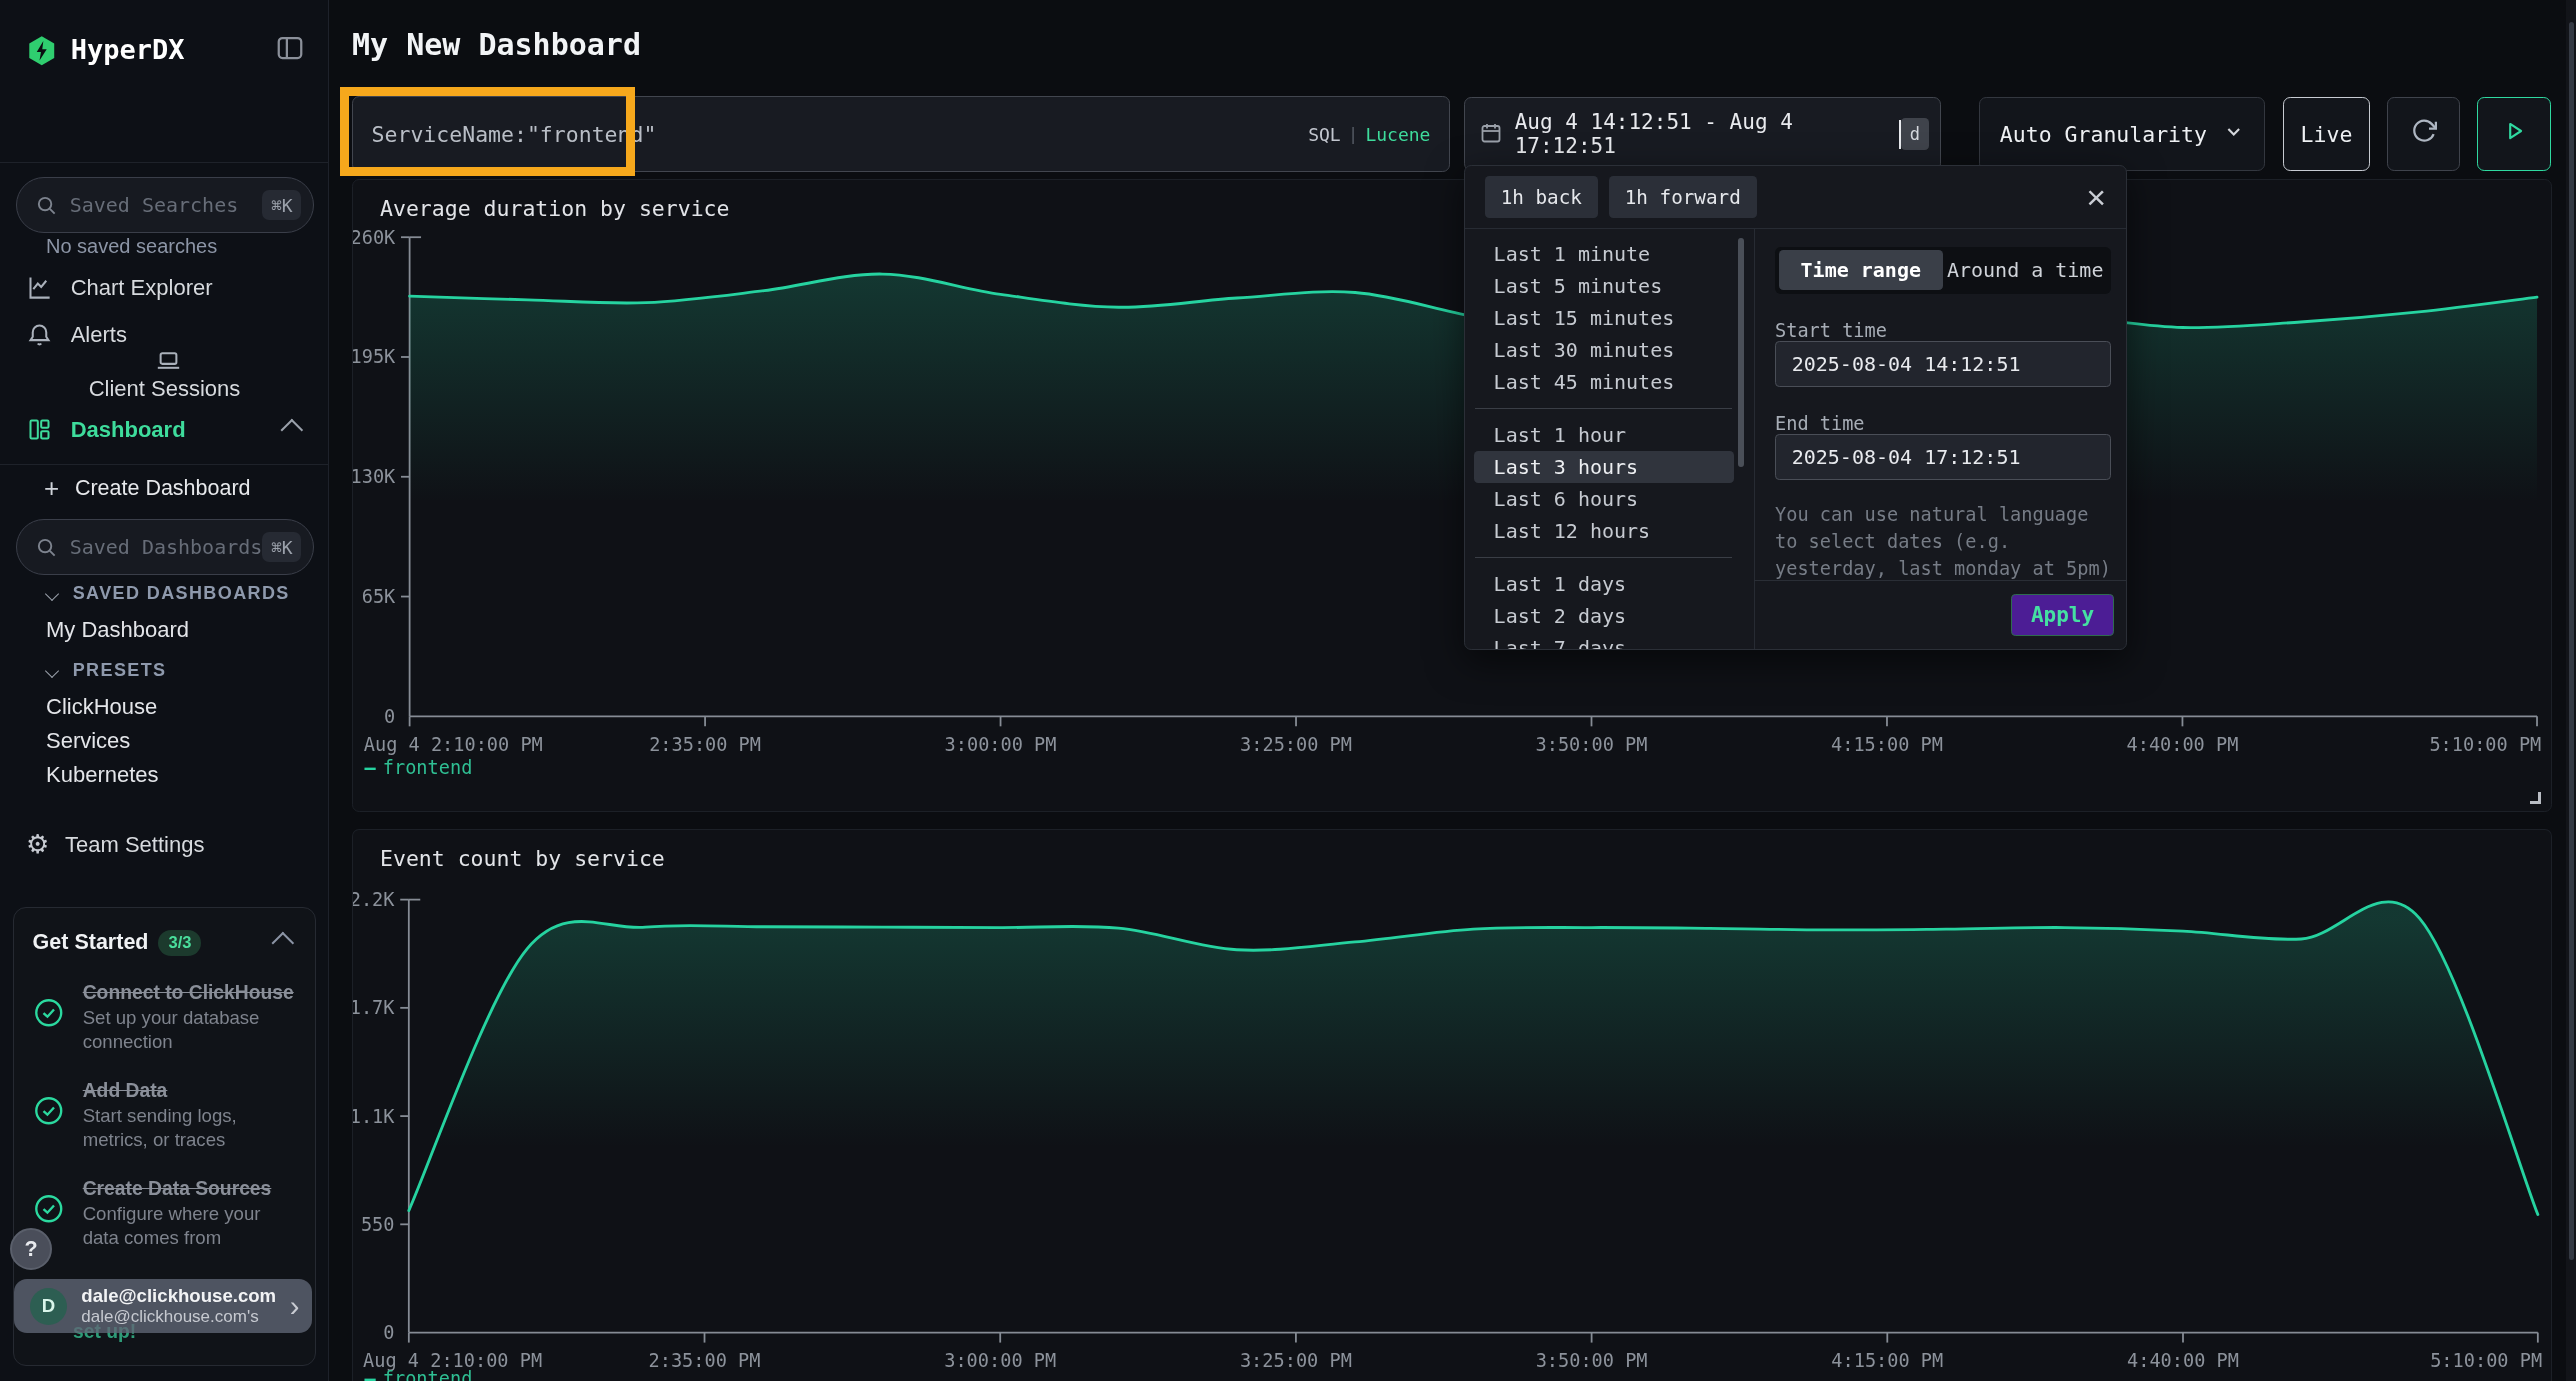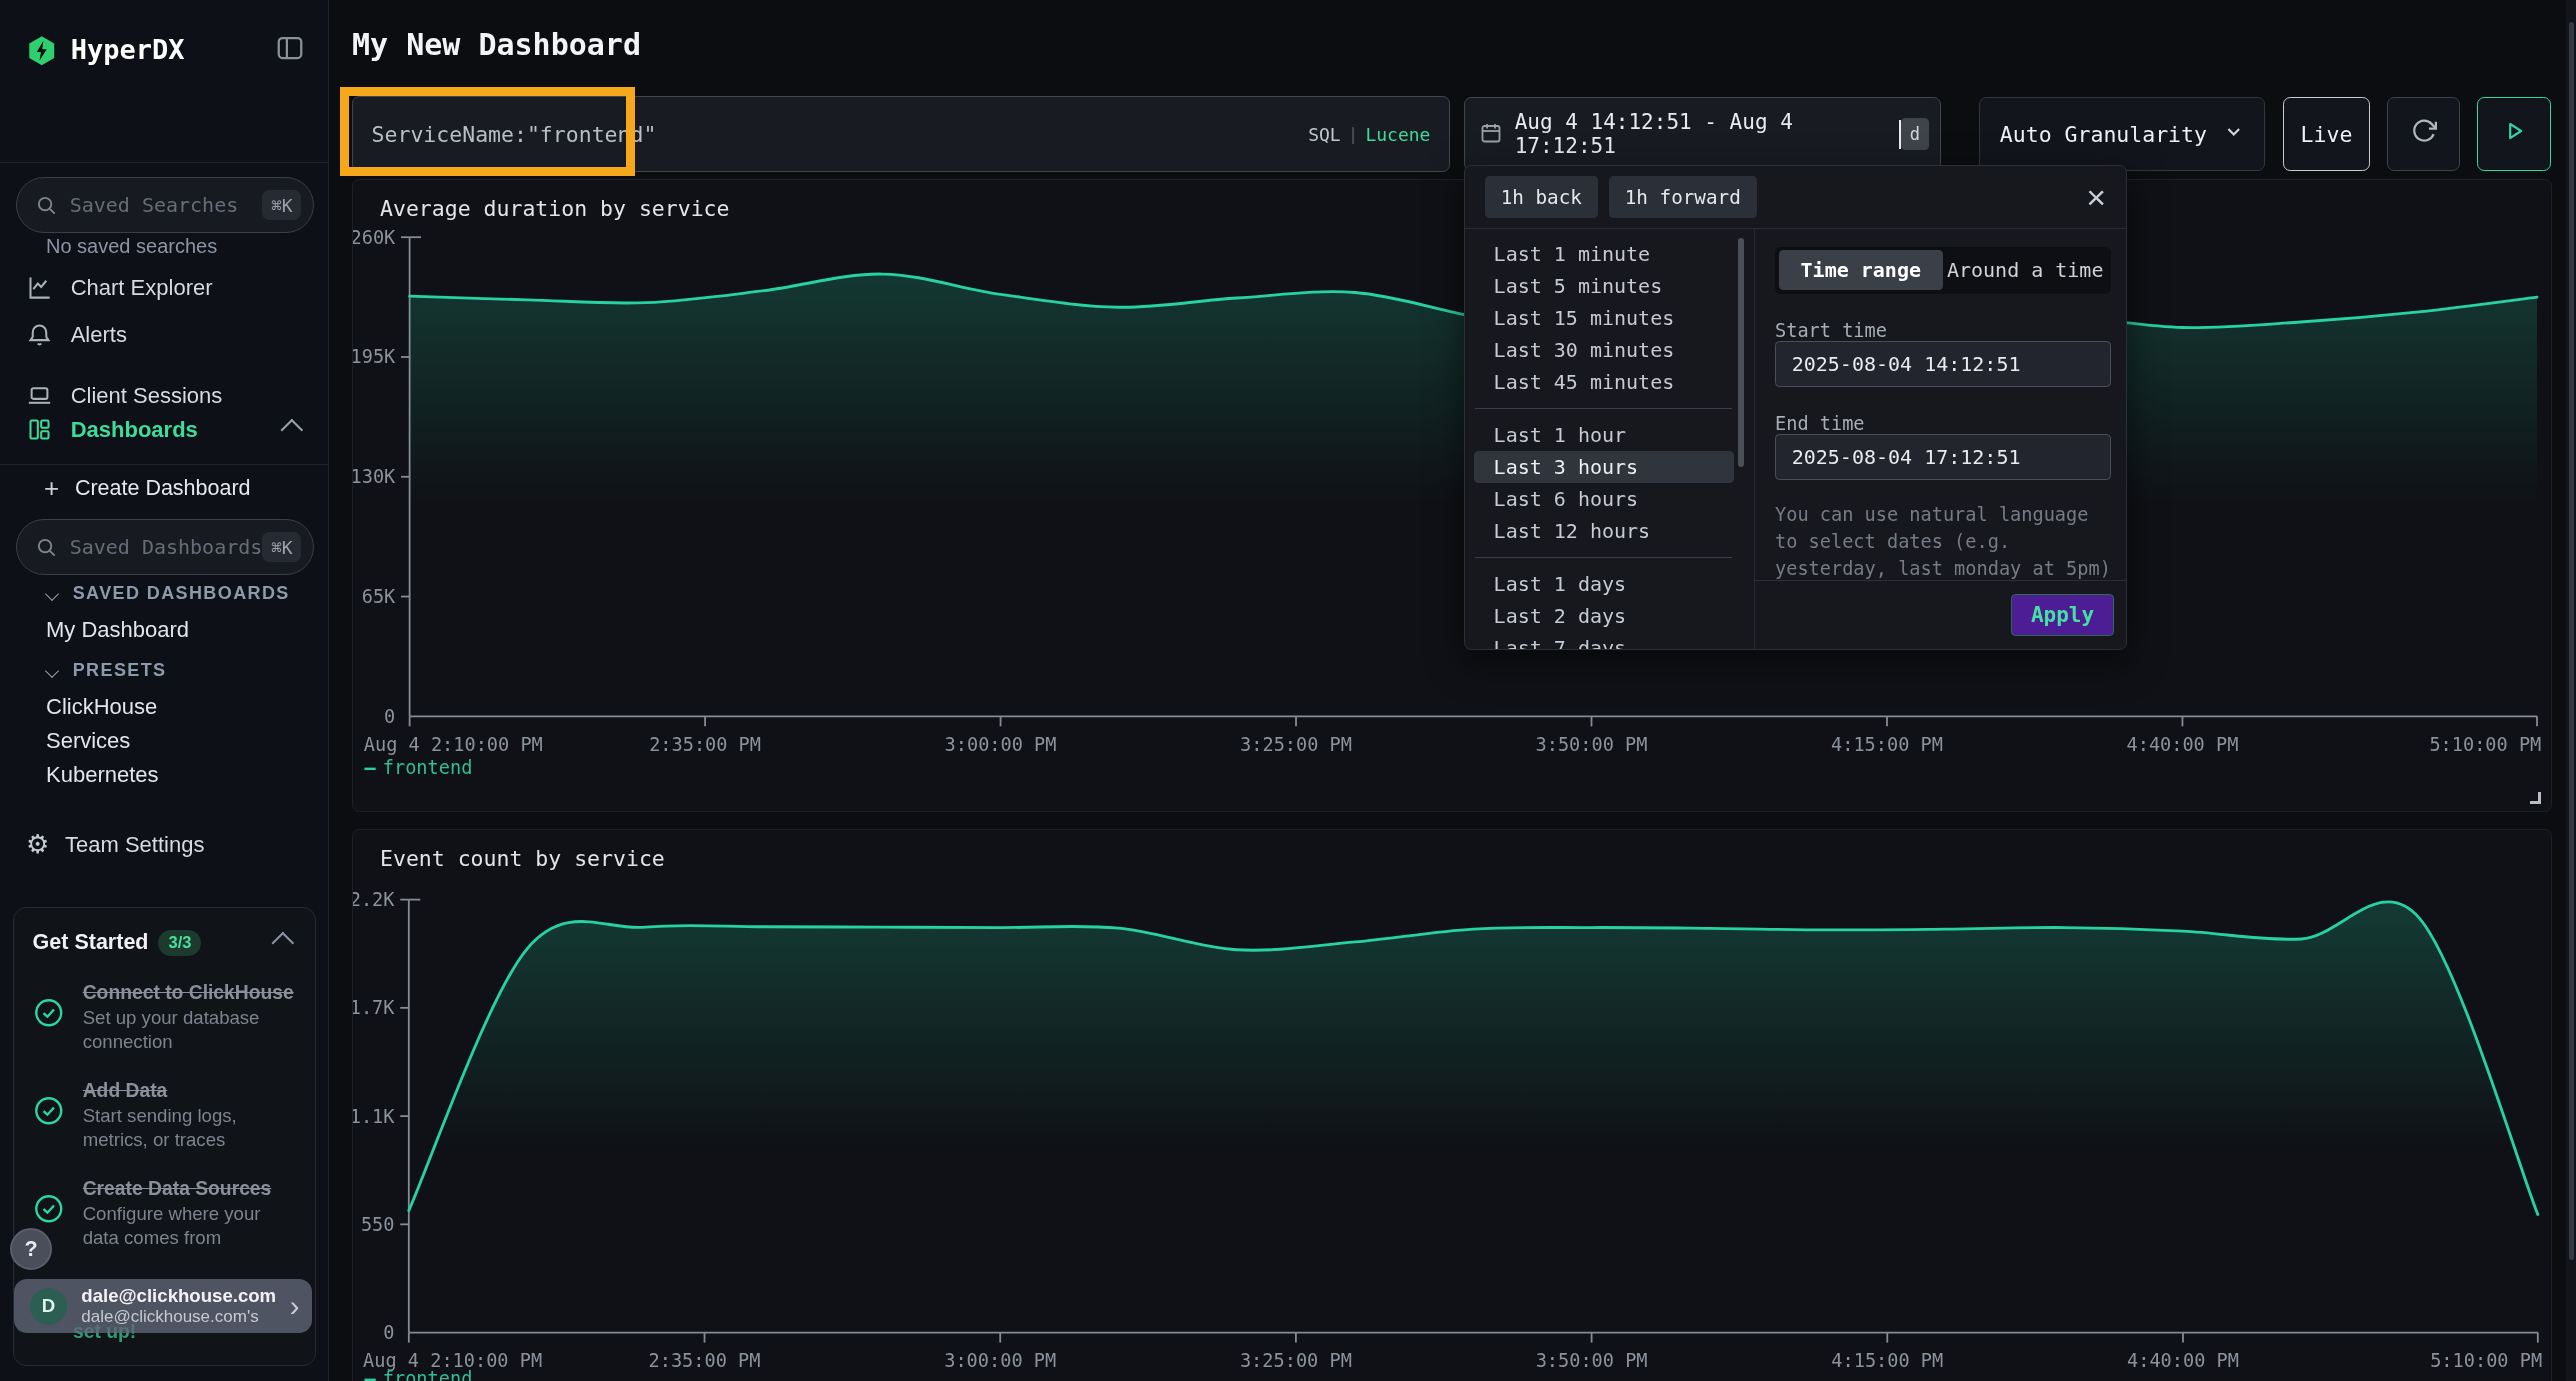--- a/index.html
+++ b/index.html
@@ -179,39 +179,39 @@
     <div class="sb-row" style="top:313px; height:44px;">
       <span class="sb-icon">
         <svg viewBox="0 0 24 24" width="27" height="27" fill="none" stroke="#aab1bb" stroke-width="1.8">
           <path d="M18 10 c0-3.3-2.7-6-6-6 s-6 2.7-6 6 v4 l-2 3 h16 l-2-3 Z"></path>
           <path d="M10.5 20 a1.8 1.8 0 0 0 3 0"></path>
         </svg>
       </span>
       <span class="sb-label">Alerts</span>
     </div>
 
-    <div class="sb-row" style="top:374px; height:44px;">
+    <div class="sb-row" style="top:347px; height:44px;flex-direction:column;">
       <span class="sb-icon">
         <svg viewBox="0 0 24 24" width="27" height="27" fill="none" stroke="#aab1bb" stroke-width="1.8">
           <rect x="5" y="5.5" width="14" height="9.5" rx="1.5"></rect>
             <line x1="2.5" y1="18.5" x2="21.5" y2="18.5"></line>
         </svg>
       </span>
       <span class="sb-label">Client Sessions</span>
     </div>
 
     <div class="sb-row" style="top:408px; height:44px;">
       <span class="sb-icon">
         <svg viewBox="0 0 24 24" width="27" height="27" fill="none" stroke="#3edc9c" stroke-width="1.8">
           <rect x="4" y="4" width="6.5" height="16" rx="1"></rect>
           <rect x="13.5" y="4" width="6.5" height="6.5" rx="1"></rect>
           <rect x="13.5" y="13.5" width="6.5" height="6.5" rx="1"></rect>
         </svg>
       </span>
-      <span class="sb-label green">Dashboards</span>
+      <span class="sb-label green">Dashboard</span>
       <span class="chev up" style="margin-left:auto; margin-right:29px;"></span>
     </div>
 
     <div class="sb-divider" style="top:464px;"></div>
 
     <div class="sb-row" style="top:469px; height:39px;">
       <span style="margin-left:44px; margin-right:15.7px; font-size:26px; color:#cfd3d9;">+</span>
       <span style="font-size:21.5px; color:#e7e9ec;">Create Dashboard</span>
     </div>
 

